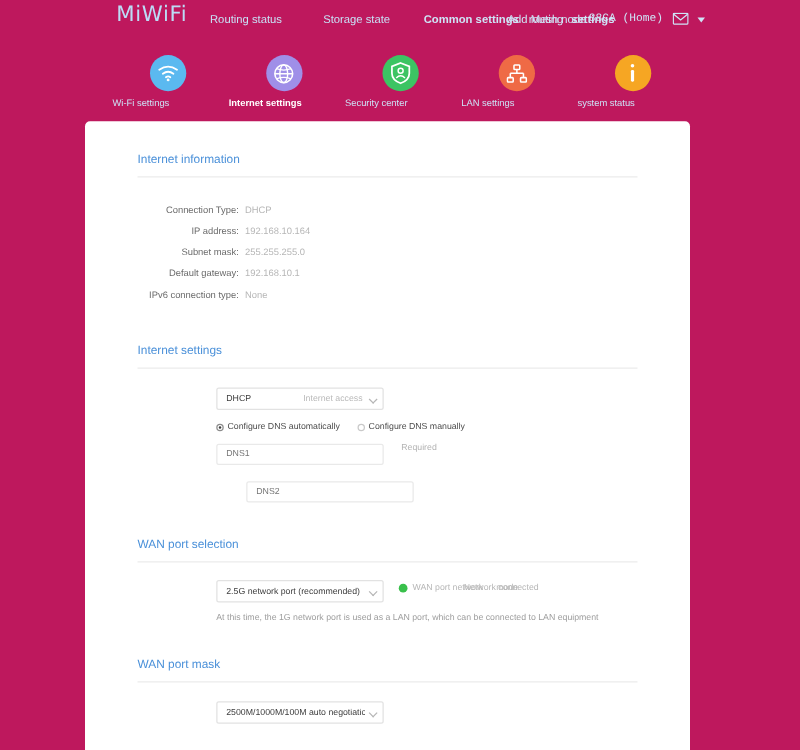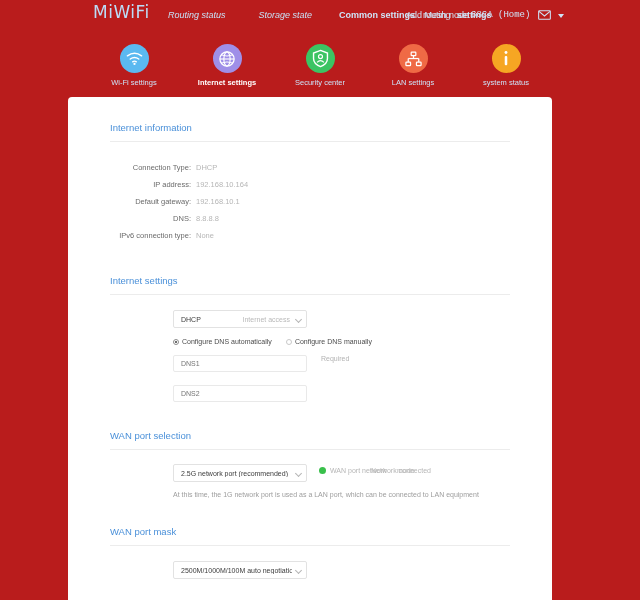--- a/index.html
+++ b/index.html
@@ -2,34 +2,34 @@
 <html><head>
 <meta charset="utf-8">
 <style>
   * { box-sizing: border-box; margin: 0; padding: 0; }
   html, body {
     width: 640px; height: 600px;
     overflow: hidden;
     font-family: "Liberation Sans", sans-serif;
     background: #1a81dc;
   }
-  .page { position: relative; width: 640px; height: 600px; background: #b91c1c; }
+  .page { position: relative; width: 640px; height: 600px; background: #be185d; }
 
   
   .topbar {
     position: absolute; left: 0; top: 0; width: 640px; height: 30px;
     display: flex; align-items: center;
   }
   .logo {
     position: absolute; left: 93px; top: 2px;
     font-size: 17px; letter-spacing: 0.5px;
     color: #bcdcf6; font-weight: 400;
     font-family: "DejaVu Sans", sans-serif;
   }
-  .navlinks { position: absolute; left: 168px; top: 10px; display: flex; gap: 33px; font-style: italic; }
+  .navlinks { position: absolute; left: 168px; top: 10px; display: flex; gap: 33px; }
   .navlink { font-size: 9px; color: #c8e0f6; white-space: nowrap; }
 
   
   .hdr-right { position: absolute; left: 339px; top: 10px; width: 230px; height: 14px; }
   .hdr-right span { position: absolute; top: 0; font-size: 9px; white-space: nowrap; color: #cfe4f7; }
   .hr-common { left: 0; color: #ffffff; font-weight: bold; }
   .hr-addmesh { left: 67px; color: #dbeaf8; }
   .hr-routing { left: 84px; color: #bcd9f2; }
   .hr-settings { left: 118px; color: #bcd9f2; font-weight: bold; }
   .hr-device { left: 132px; color: #bcd9f2; font-family: Liberation Mono, monospace; }
@@ -38,21 +38,21 @@
     width: 0; height: 0; border-left: 3.5px solid transparent;
     border-right: 3.5px solid transparent; border-top: 4px solid #cfe4f7;
   }
   .mail-icon { position: absolute; left: 538px; top: 10px; width: 13px; height: 10px; }
 
   
   .iconnav {
     position: absolute; left: 90px; top: 44px; width: 460px; height: 50px;
     display: flex; justify-content: space-between;
   }
-  .iconitem { width: 88px; text-align: center; cursor: pointer; }
+  .iconitem { width: 88px; text-align: left; cursor: pointer; }
   .iconcircle {
     width: 29px; height: 29px; border-radius: 50%;
     margin: 0 auto 5px auto; display: flex; align-items: center; justify-content: center;
   }
   .iconlabel { font-size: 7.5px; color: #cde2f7; white-space: nowrap; }
   .iconitem.active .iconlabel { color: #ffffff; font-weight: bold; }
 
   
   .card {
     position: absolute; left: 68px; top: 97px; width: 484px; height: 503px;
@@ -213,26 +213,26 @@
       <div style="padding:20px 0 0 0;">
         <div class="inforow">
           <div class="infolabel">Connection Type:</div>
           <div class="infoval">DHCP</div>
         </div>
         <div class="inforow">
           <div class="infolabel">IP address:</div>
           <div class="infoval">192.168.10.164</div>
         </div>
         <div class="inforow">
+          <div class="infolabel">Subnet mask:</div>
+          <div class="infoval">255.255.255.0</div>
+        </div>
+        <div class="inforow">
           <div class="infolabel">Default gateway:</div>
           <div class="infoval">192.168.10.1</div>
-        </div>
-        <div class="inforow">
-          <div class="infolabel">DNS:</div>
-          <div class="infoval">8.8.8.8</div>
         </div>
         <div class="inforow">
           <div class="infolabel">IPv6 connection type:</div>
           <div class="infoval">None</div>
         </div>
       </div>
     </div>
 
     <div class="section">
       <div class="sec-title" style="padding-top:28px;">Internet settings</div>
@@ -254,21 +254,21 @@
             <span class="dot"></span>
             <span>Configure DNS manually</span>
           </div>
         </div>
 
         <div style="display:flex; align-items:flex-start; gap:14px; margin-top:10px;">
           <input class="text-input" type="text" placeholder="DNS1" style="">
           <span class="required-note">Required</span>
         </div>
 
-        <div style="margin-top:10px;">
+        <div style="margin-top:10px;margin-left:24px;">
           <input class="text-input" type="text" placeholder="DNS2" style="">
         </div>
       </div>
     </div>
 
     <div class="section">
       <div class="sec-title" style="padding-top:28px;">WAN port selection</div>
       <div class="divider"></div>
 
       <div style="padding:14px 0 0 105px;">

